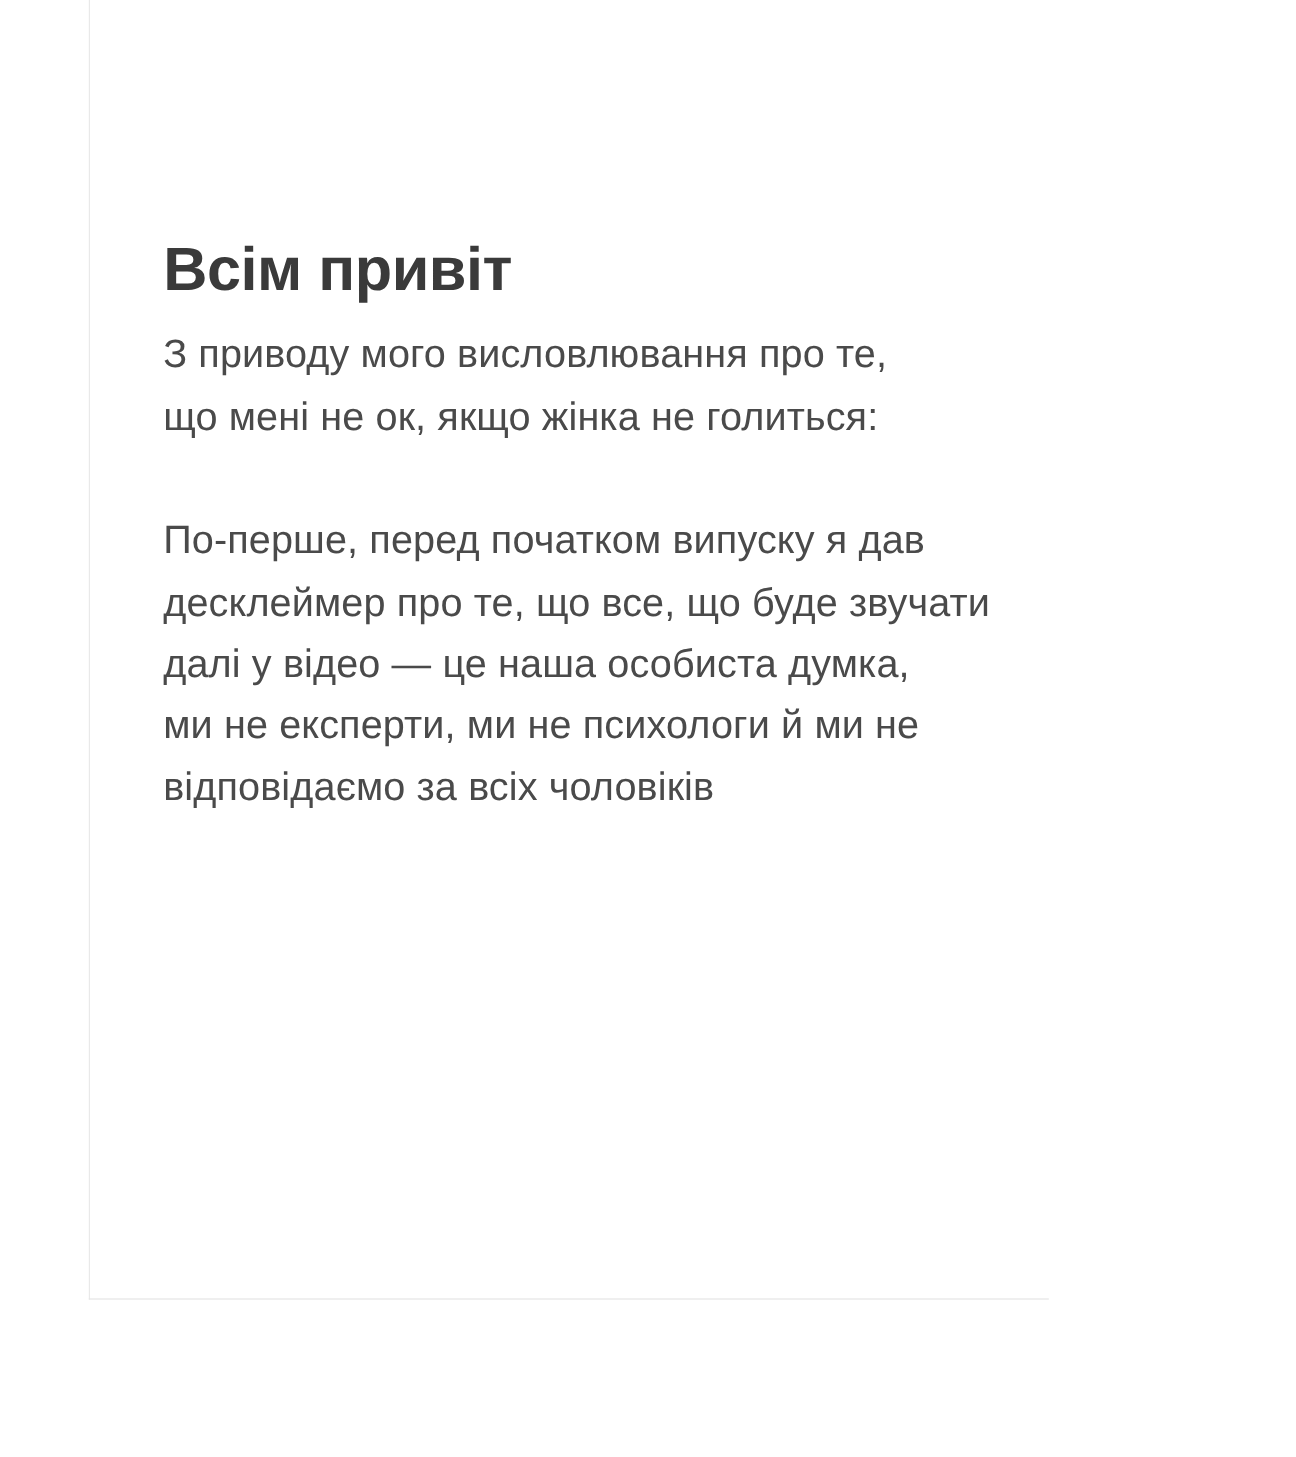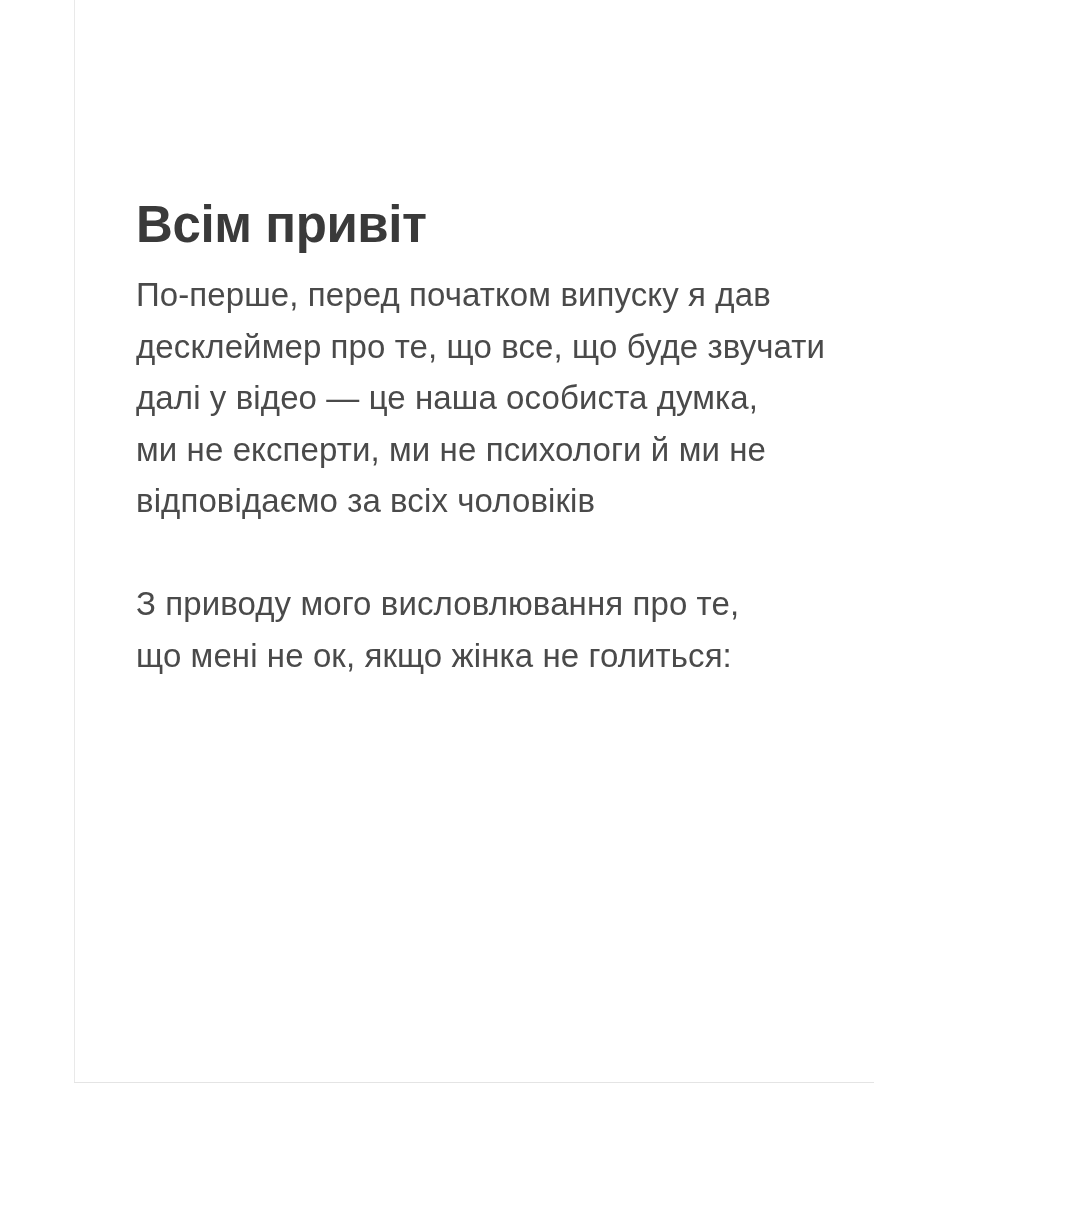--- a/index.html
+++ b/index.html
@@ -76,26 +76,26 @@
 </head>
 <body>
 
 <div class="page">
 
   <div class="content-panel"></div>
 
   <div class="text-block">
     <h1 class="title">Всім привіт</h1>
 
+    <p class="para">З приводу мого висловлювання про те,
+що мені не ок, якщо жінка не голиться:</p>
+
     <p class="para">По-перше, перед початком випуску я дав
 десклеймер про те, що все, що буде звучати
 далі у відео — це наша особиста думка,
 ми не експерти, ми не психологи й ми не
 відповідаємо за всіх чоловіків</p>
-
-    <p class="para">З приводу мого висловлювання про те,
-що мені не ок, якщо жінка не голиться:</p>
 
   </div>
 
   <div class="bottom-rule"></div>
 
 </div>
 
 </body></html>

